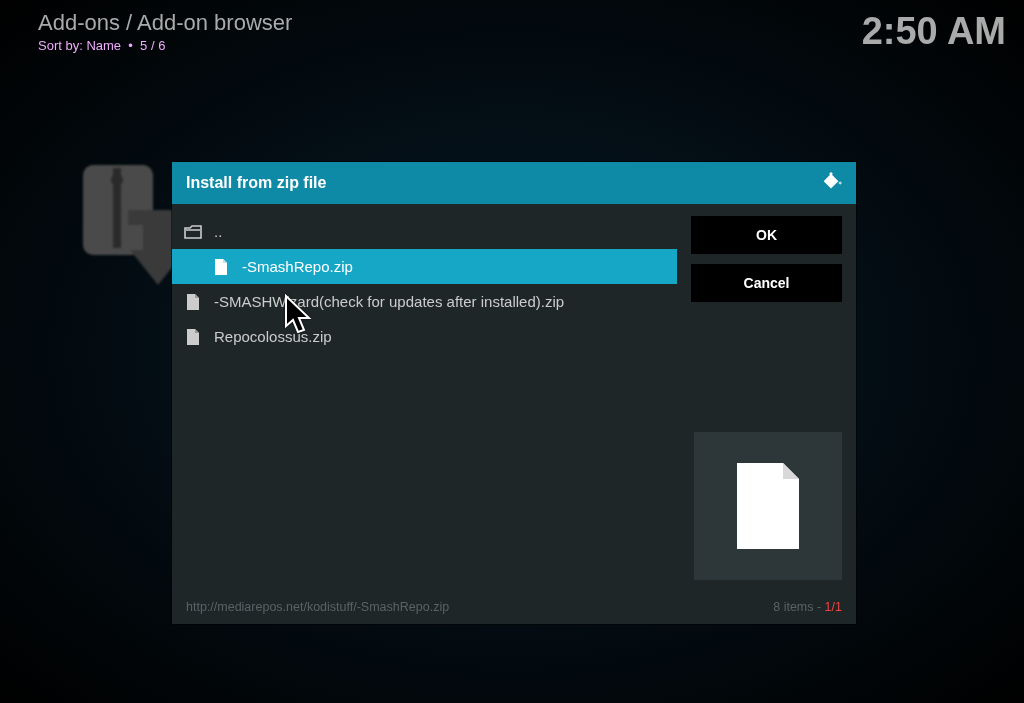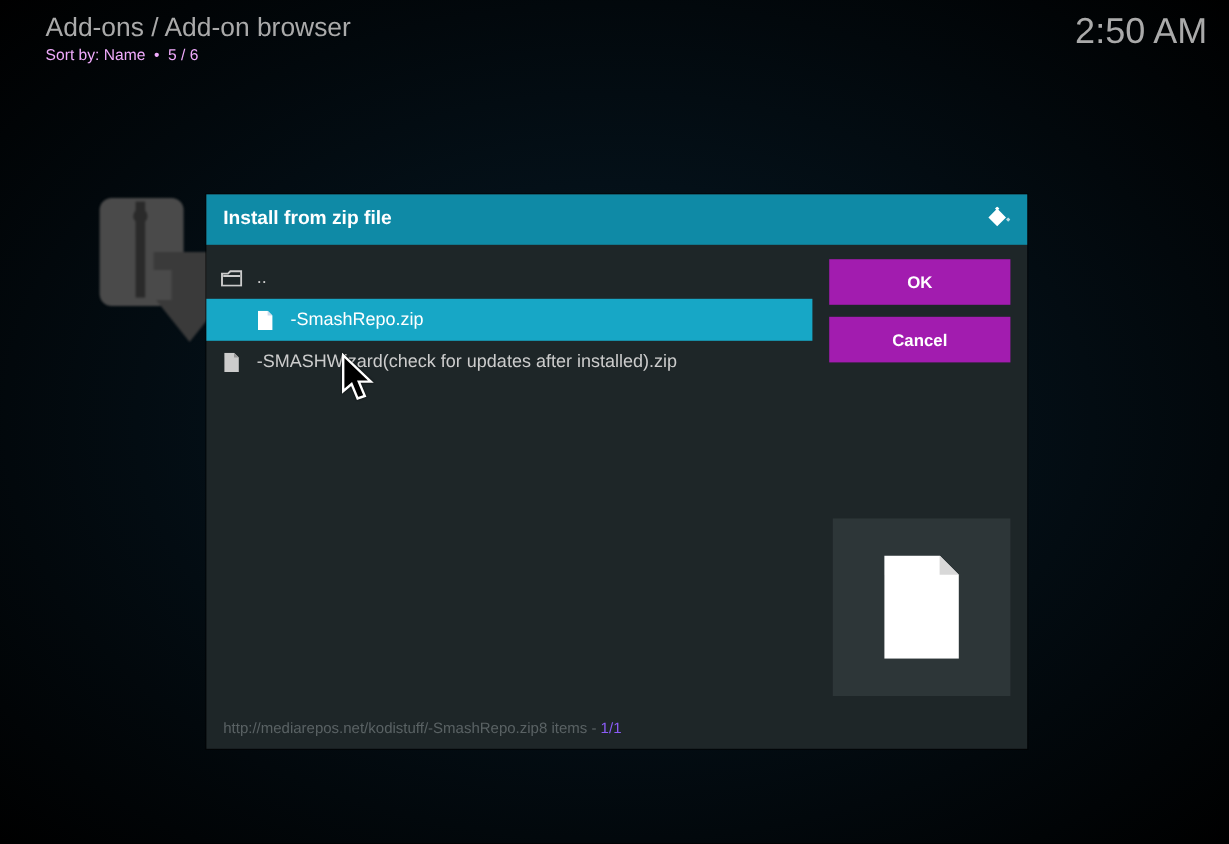--- a/index.html
+++ b/index.html
@@ -32,23 +32,23 @@
     font-size: 22px;
     color: #aaa;
     font-weight: 300;
   }
   .sortinfo {
     font-size: 13px;
     color: #f0abfc;
     margin-top: 2px;
   }
   .clock {
-    font-size: 30px;
+    font-size: 38px;
     color: #aaa;
-    font-weight: 400;
+    font-weight: 700;
   }
   .zip-icon {
     position: absolute;
     top: 160px;
     left: 78px;
     width: 100px;
     height: 120px;
     z-index: 0;
   }
   .zip-icon svg { filter: blur(1px); }
@@ -101,47 +101,47 @@
   .file-item .icon { width: 18px; display: flex; justify-content: center; }
   .file-item .icon svg { display: block; }
   .side-panel {
     width: 165px;
     padding: 12px 14px 14px 0;
     display: flex;
     flex-direction: column;
     gap: 10px;
   }
   .btn {
-    background: #a21caf;
+    background: #000000;
     color: #fff;
     text-align: center;
     padding: 11px 0;
     font-size: 14px;
     cursor: pointer;
     font-weight: 600;
   }
   .preview {
     margin-top: auto;
     background: #2d3638;
     width: 148px;
     height: 148px;
     align-self: flex-end;
     display: flex;
     align-items: center;
     justify-content: center;
   }
   .preview svg { display: block; }
   .dialog-footer {
     display: flex;
-    justify-content: flex-start;
+    justify-content: space-between;
     padding: 6px 14px 10px 14px;
     font-size: 12.5px;
     color: #5a6264;
   }
-  .dialog-footer .count .num { color: #8b5cf6; }
+  .dialog-footer .count .num { color: #ef4444; }
   .cursor {
     position: absolute;
     top: 294px;
     left: 284px;
     z-index: 10;
     pointer-events: none;
   }
   .cursor svg { display: block; filter: drop-shadow(0 0 1px rgba(0,0,0,0.8)); }
 </style>
 </head>
@@ -202,20 +202,29 @@
       </div>
       <div class="file-item">
         <span class="icon">
           <svg width="14" height="16" viewBox="0 0 14 16">
               <path d="M1 0 L9 0 L13 4 L13 16 L1 16 Z" fill="#ccc"></path>
               <path d="M9 0 L9 4 L13 4 Z" fill="#999"></path>
             </svg>
         </span>
         <span>-SMASHWizard(check for updates after installed).zip</span>
       </div>
+      <div class="file-item">
+        <span class="icon">
+          <svg width="14" height="16" viewBox="0 0 14 16">
+              <path d="M1 0 L9 0 L13 4 L13 16 L1 16 Z" fill="#ccc"></path>
+              <path d="M9 0 L9 4 L13 4 Z" fill="#999"></path>
+            </svg>
+        </span>
+        <span>Repocolossus.zip</span>
+      </div>
     </div>
 
     <div class="side-panel">
       <div class="btn">OK</div>
       <div class="btn">Cancel</div>
       <div class="preview">
         <svg width="70" height="86" viewBox="0 0 70 86">
           <path d="M4 0 L50 0 L66 16 L66 86 L4 86 Z" fill="#fff"></path>
           <path d="M50 0 L50 16 L66 16 Z" fill="#d8d8d8"></path>
         </svg>

